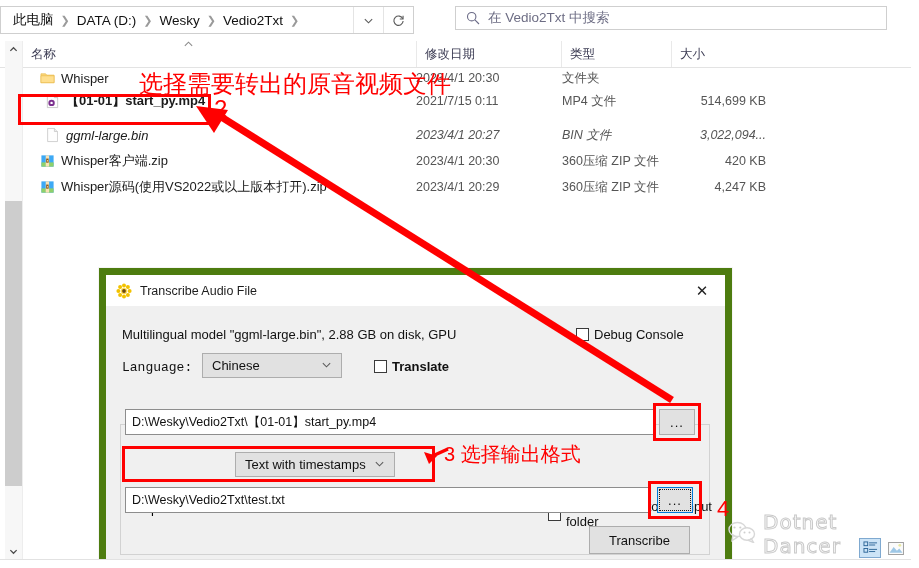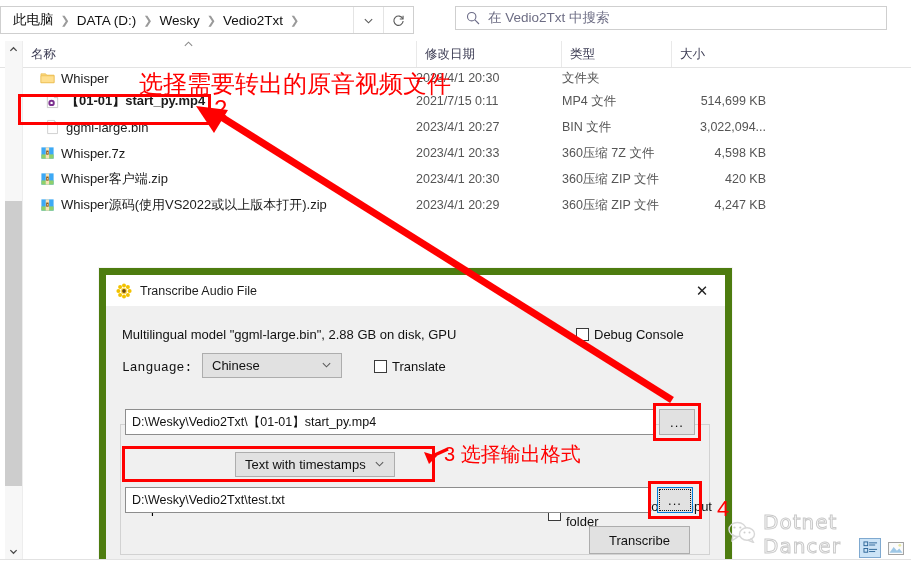--- a/index.html
+++ b/index.html
@@ -72,21 +72,21 @@
   .dlg-body{position:relative;height:261px;background:#f0f0f0;}
   .model-line{position:absolute;left:16px;top:20px;font-size:13px;color:#111;}
   .lang-label{position:absolute;left:16px;top:53px;font-size:13px;color:#111;font-family:Liberation Mono, monospace;}
   .combo{position:absolute;background:#e1e1e1;border:1px solid #adadad;box-sizing:border-box;
          display:flex;align-items:center;font-size:13px;color:#111;padding-left:9px;cursor:default;}
   .combo .carat{margin-left:auto;margin-right:9px;color:#4a4a4a;font-size:10px;}
   #lang-combo{left:96px;top:46px;width:140px;height:25px;}
 
   .cbx{position:absolute;display:flex;align-items:center;gap:5px;font-size:13px;color:#111;cursor:default;}
   .box{width:13px;height:13px;border:1px solid #3a3a3a;background:#fff;box-sizing:border-box;flex:0 0 auto;}
-  #cb-translate{left:268px;top:52px;}
+  #cb-translate{left:268px;top:52px;font-weight:bold;}
   #cb-debug{left:470px;top:20px;}
   #cb-place{left:442px;top:192px;}
 
   
   .group{position:absolute;left:14px;top:117px;width:590px;height:131px;
          border:1px solid #d2d2d2;box-sizing:border-box;}
   .group-legend{position:absolute;left:24px;top:110px;background:#f0f0f0;padding:0 4px;
                 font-size:12.5px;color:#111;}
 
   .txtinput{position:absolute;background:#fff;border:1px solid #8d8d8d;box-sizing:border-box;
@@ -231,52 +231,35 @@
               <circle cx="7" cy="10" r="1.3" fill="#fff"></circle>
             </svg>
           </span>
           <span style="font-weight:600;">【01-01】start_py.mp4</span>
         </span>
         <span class="fdate">2021/7/15 0:11</span>
         <span class="ftype">MP4 文件</span>
         <span class="fsize">514,699 KB</span>
       </div>
 
-      <div class="frow" style="margin-top:6px;">
+      <div class="frow" style="margin-top:14px;font-style:italic;">
         <span class="fname" style="left:22px;">
           <span class="ico">
             <svg class="ico" viewBox="0 0 16 16">
               <path d="M2.8 1 H10 L13.3 4.3 V15 H2.8 Z" fill="#fefefe" stroke="#c3c3c3" stroke-width=".8"></path>
               <path d="M10 1 V4.3 H13.3" fill="#ededed" stroke="#c3c3c3" stroke-width=".8"></path>
             </svg>
           </span>
           <span>ggml-large.bin</span>
         </span>
         <span class="fdate">2023/4/1 20:27</span>
         <span class="ftype">BIN 文件</span>
         <span class="fsize">3,022,094...</span>
       </div>
 
-      <div class="frow" style="margin-top:6px;">
-        <span class="fname">
-          <span class="ico">
-            <svg class="ico" viewBox="0 0 16 16">
-              <rect x="1.5" y="2" width="13" height="12" fill="#3da9f5"></rect>
-              <rect x="1.5" y="9.5" width="13" height="4.5" fill="#8fd06a"></rect>
-              <rect x="6.1" y="2" width="3.6" height="12" fill="#f7e2b8"></rect>
-              <rect x="6.6" y="5.4" width="2.6" height="4.4" fill="#8a5a1e"></rect>
-              <rect x="7.5" y="7.1" width="1" height="1.4" fill="#ffe9a8"></rect>
-            </svg>
-          </span>
-          <span>Whisper.7z</span>
-        </span>
-        <span class="fdate">2023/4/1 20:33</span>
-        <span class="ftype">360压缩 7Z 文件</span>
-        <span class="fsize">4,598 KB</span>
-      </div>
 
       <div class="frow" style="margin-top:6px;">
         <span class="fname">
           <span class="ico">
             <svg class="ico" viewBox="0 0 16 16">
               <rect x="1.5" y="2" width="13" height="12" fill="#3da9f5"></rect>
               <rect x="1.5" y="9.5" width="13" height="4.5" fill="#8fd06a"></rect>
               <rect x="6.1" y="2" width="3.6" height="12" fill="#f7e2b8"></rect>
               <rect x="6.6" y="5.4" width="2.6" height="4.4" fill="#8a5a1e"></rect>
               <rect x="7.5" y="7.1" width="1" height="1.4" fill="#ffe9a8"></rect>

